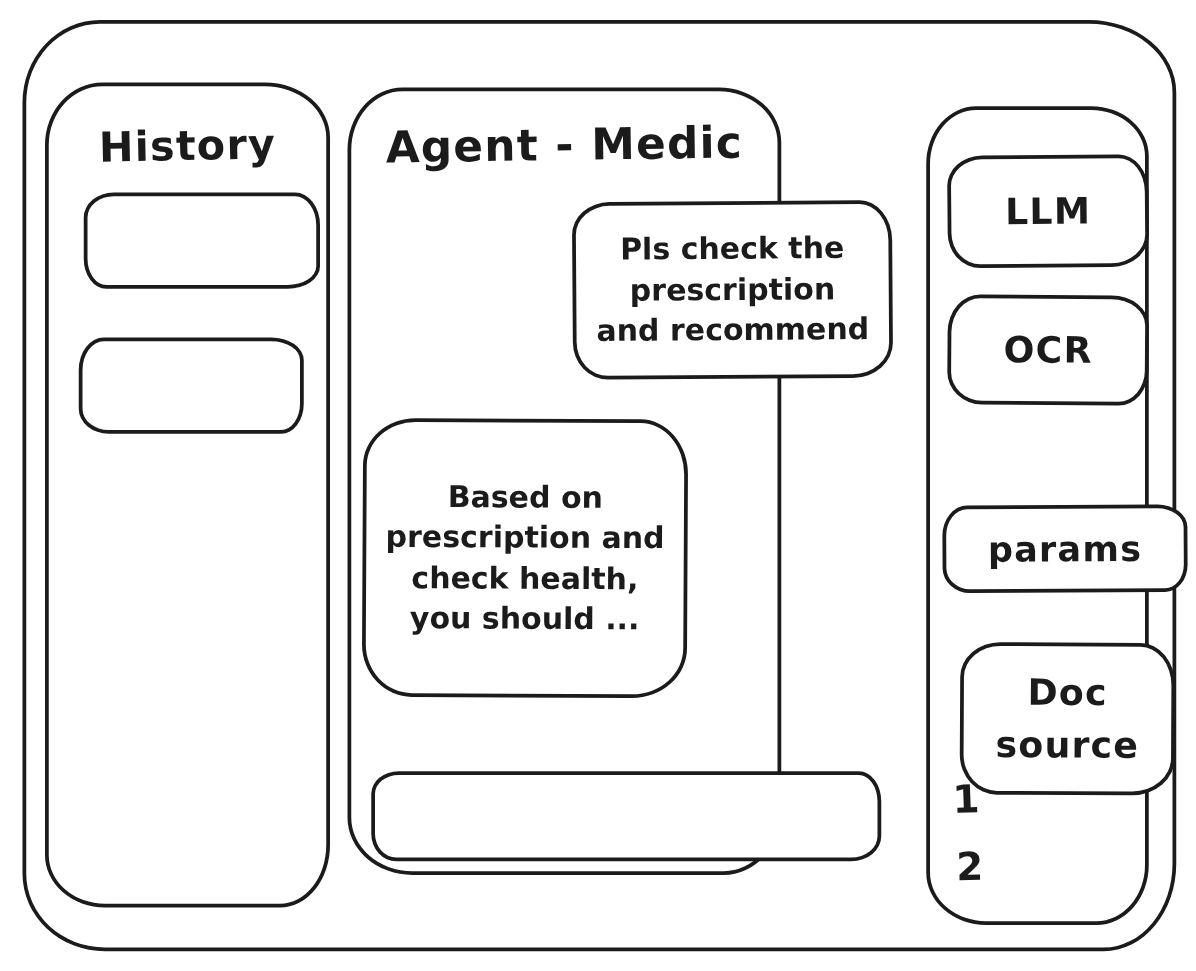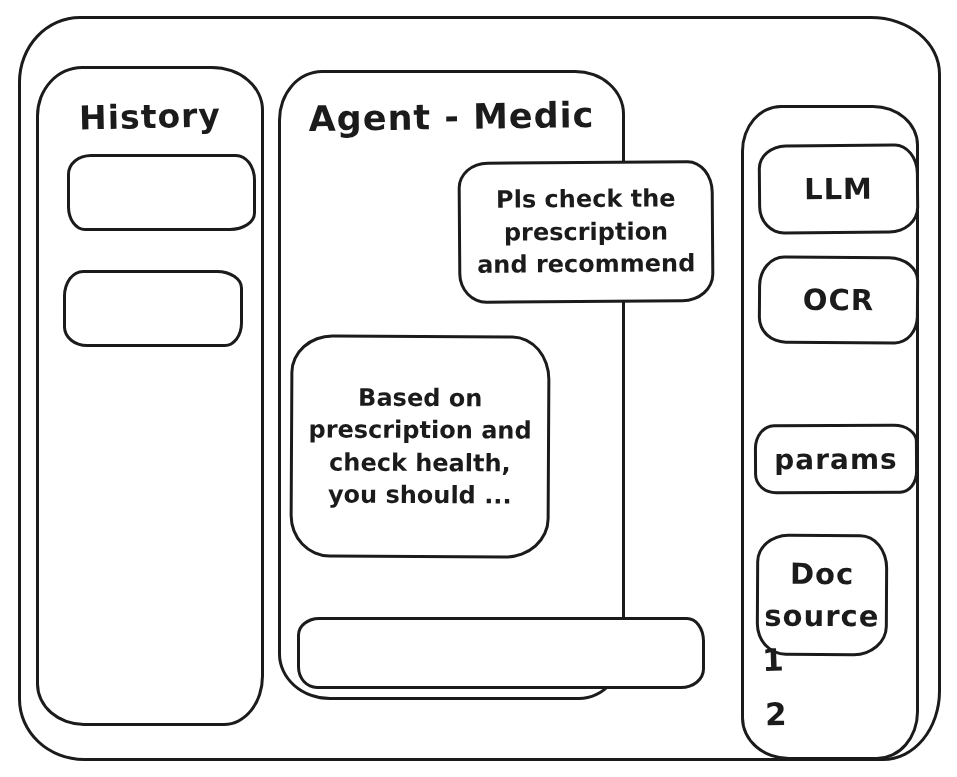--- a/index.html
+++ b/index.html
@@ -113,21 +113,20 @@
     font-family: "DejaVu Sans", "Liberation Sans", sans-serif;
     color: #1b1b1b;
     padding: 0 18px;
     outline: none;
   }
 
   .tools {
     left: 720px; top: 66px;
     width: 178px; height: 655px;
     border-radius: 40px 46px 42px 48px / 46px 40px 48px 42px;
-    margin-top: 20px;
   }
   .tool-box {
     position: absolute;
     border: 3px solid #1b1b1b;
     background: #ffffff;
     display: flex;
     align-items: center;
     justify-content: center;
     text-align: center;
     font-weight: 700;
@@ -141,28 +140,28 @@
     transform: rotate(-0.5deg);
   }
   .tool-box.ocr {
     left: 14px; top: 148px;
     width: 161px; height: 88px;
     border-radius: 26px 30px 24px 28px / 30px 24px 28px 26px;
     transform: rotate(0.4deg);
   }
   .tool-box.params {
     left: 10px; top: 316px;
-    width: 164px; height: 70px;
+    width: 196px; height: 70px;
     border-radius: 20px 24px 18px 22px / 24px 18px 22px 20px;
     font-size: 28px;
     transform: rotate(-0.3deg);
   }
   .tool-box.docsource {
-    left: 12px; top: 426px;
-    width: 132px; height: 122px;
+    left: 24px; top: 426px;
+    width: 172px; height: 122px;
     border-radius: 32px 28px 34px 30px / 28px 34px 30px 32px;
     font-size: 29px;
     line-height: 1.45;
     transform: rotate(0.3deg);
     justify-content: flex-end;
   }
   .doc-item {
     position: absolute;
     font-size: 31px;
     font-weight: 700;

